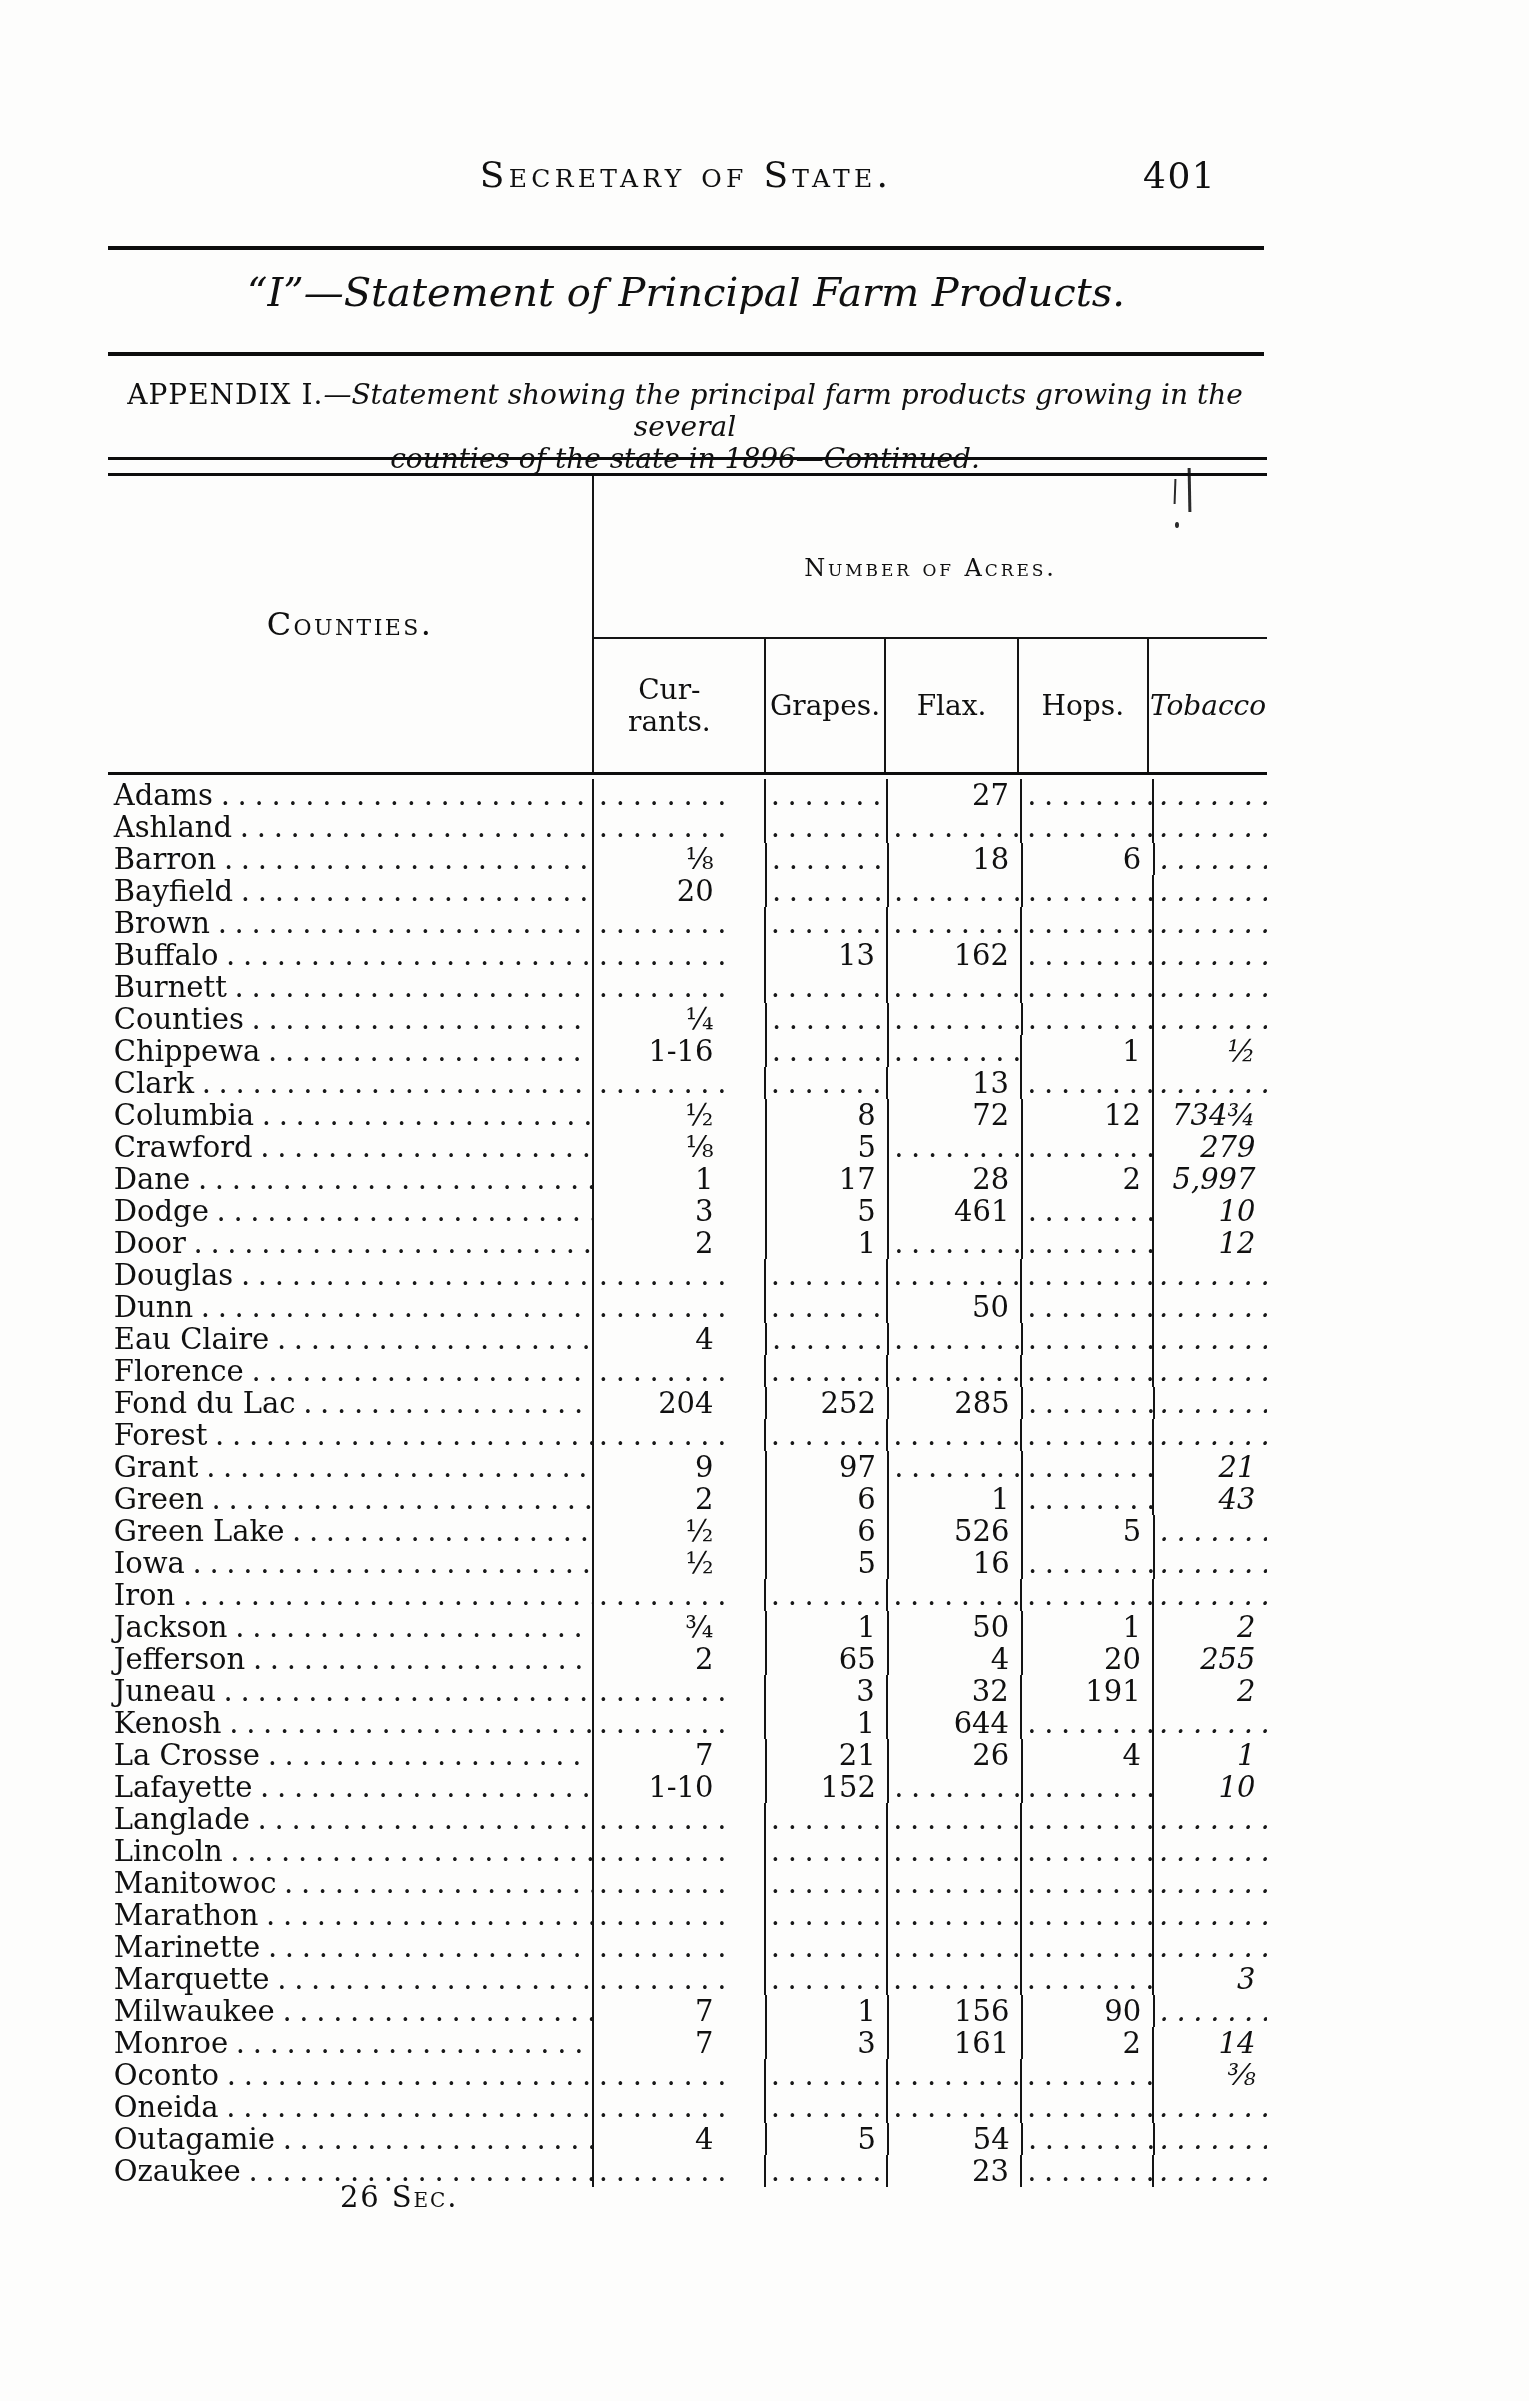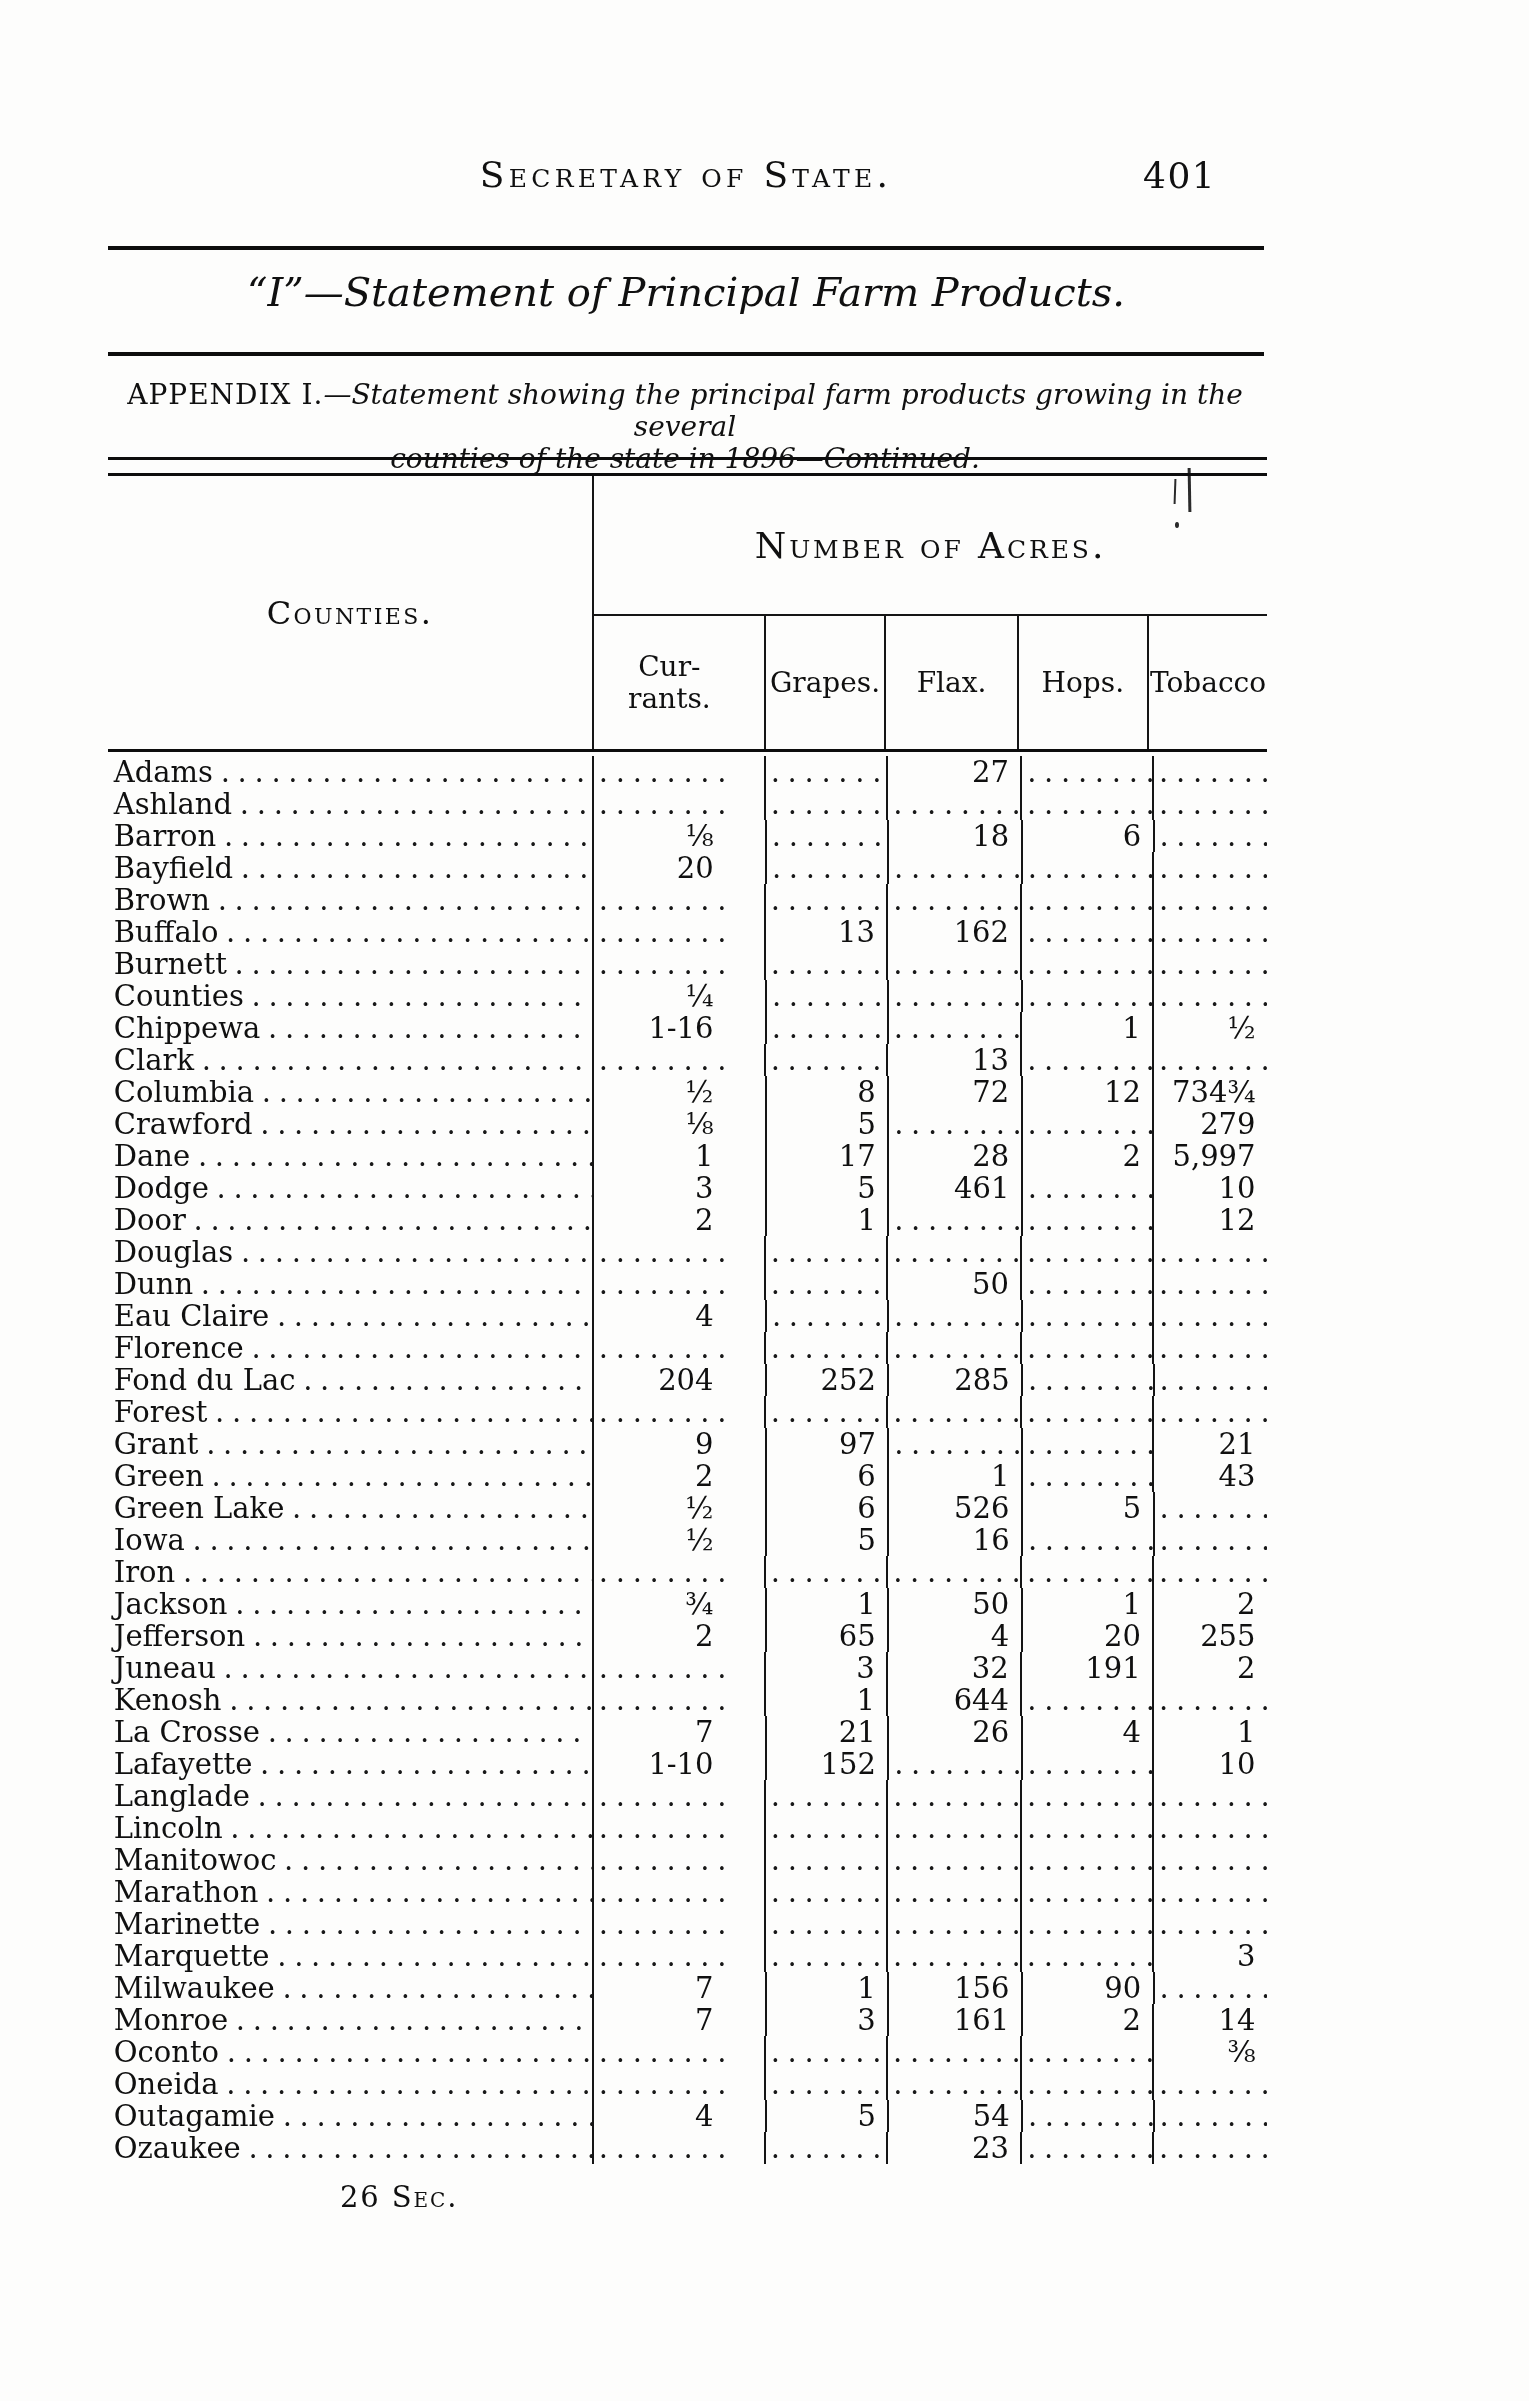--- a/index.html
+++ b/index.html
@@ -32,29 +32,29 @@
   
   .tbl{position:absolute;left:108px;top:457px;width:1159px;}
   .double-rule{height:13px;border-top:3.4px solid #0d0d0d;border-bottom:3.4px solid #0d0d0d;}
   .thead{display:flex;}
   .th-counties{box-sizing:border-box;width:486px;border-right:2.4px solid #151515;
                display:flex;align-items:center;justify-content:center;
                font-variant:small-caps;font-size:32px;letter-spacing:2.4px;}
   .th-acres{width:673px;display:flex;flex-direction:column;}
   .acres-title{box-sizing:border-box;height:140px;border-bottom:2.9px solid #151515;
                display:flex;align-items:center;justify-content:center;
-               font-variant:small-caps;font-size:36px;letter-spacing:2.9px;}
+               font-variant:small-caps;font-size:24px;letter-spacing:2.9px;margin-top:23px;}
   .subcols{display:flex;height:133px;}
   .subcol{box-sizing:border-box;display:flex;align-items:center;justify-content:center;
           text-align:center;font-size:28px;line-height:32px;white-space:pre-line;padding:0 2.9px;}
   .w1{width:136px;padding-left:24px;}
   .w2{width:128px;border-left:2.4px solid #151515;margin-left:40px;}
   .w3{width:140px;border-left:2.4px solid #151515;}
   .w4{width:138px;border-left:2.4px solid #151515;}
-  .w5{width:120px;border-left:2.4px solid #151515;}
+  .w5{width:120px;border-left:2.4px solid #151515;font-style:italic;}
   .header-sep{height:2.9px;background:#0d0d0d;}
 
   .tbody{padding-top:3.8px;}
   .row{display:flex;height:32px;}
   .c-county{box-sizing:border-box;width:486px;border-right:2.4px solid #151515;
             display:flex;align-items:baseline;padding-left:5.8px;
             font-size:29px;line-height:32px;}
   .c-county .name{white-space:nowrap;}
   .leader{flex:1;overflow:hidden;white-space:nowrap;margin-left:7.7px;}
   .leader::after,.cell.dotted::after{

